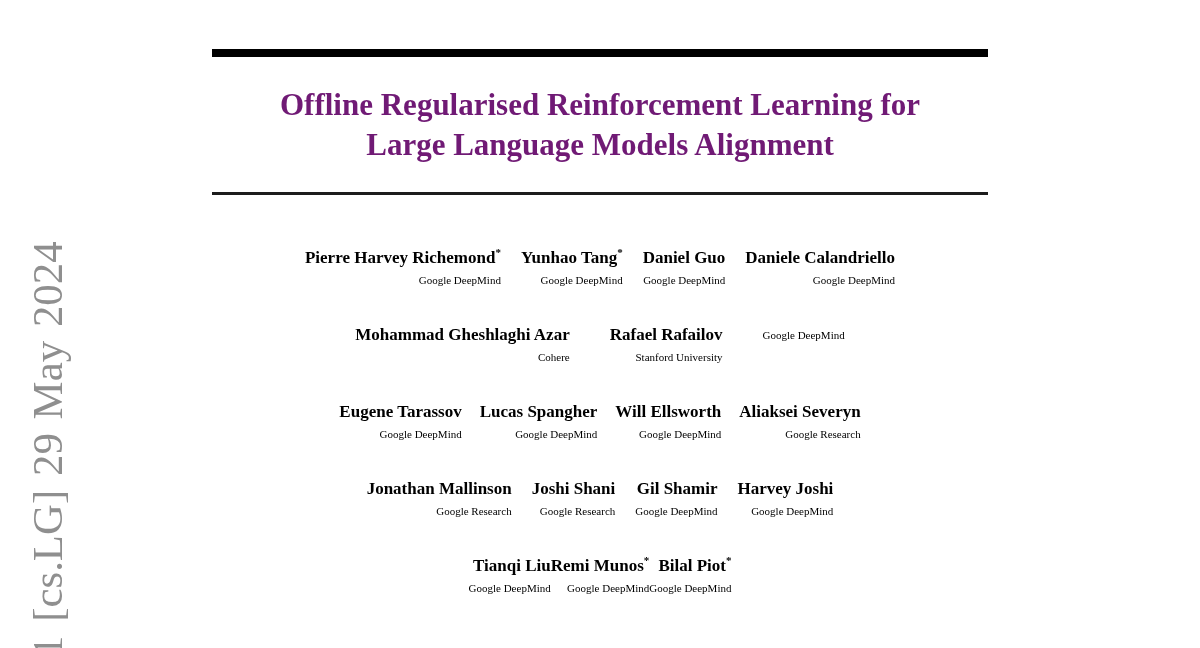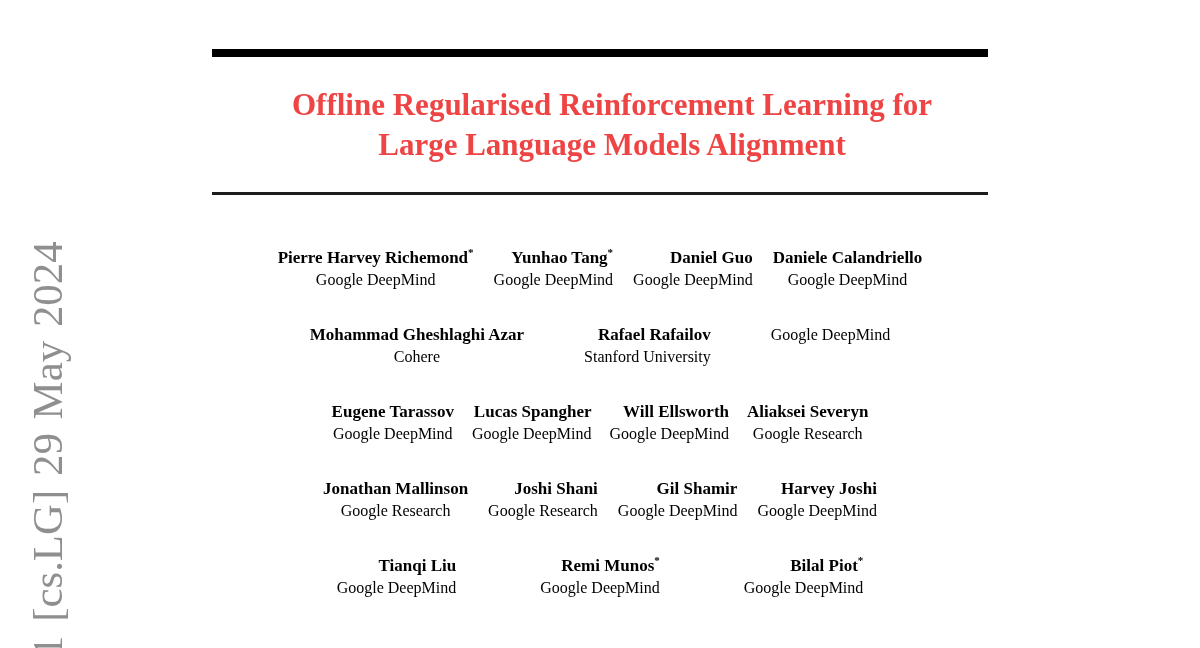--- a/index.html
+++ b/index.html
@@ -52,65 +52,66 @@
     top: 192px;
     left: 0;
     width: 776px;
     height: 3px;
     background: #1c1c1c;
   }
 
   .paper-title {
     position: absolute;
     top: 85px;
-    left: 12px;
+    left: 0;
     width: 776px;
     margin: 0;
     text-align: center;
     font-size: 31px;
     line-height: 40px;
     font-weight: bold;
-    color: #ef4444;
+    color: #701a75;
   }
 
   .authors {
     position: absolute;
     top: 247px;
     left: -12px;
     width: 800px;
   }
   .author-row {
     display: flex;
     justify-content: center;
     align-items: flex-start;
     margin-bottom: 33px;
   }
   .author-row.r0 { column-gap: 20px; }
-  .author-row.r1 { column-gap: 60px; }
+  .author-row.r1 { column-gap: 40px; }
   .author-row.r2 { column-gap: 18px; }
   .author-row.r3 { column-gap: 20px; }
-  .author-row.r4 { column-gap: 84px; }
+  .author-row.r4 { }
 
   .author {
     text-align: center;
     white-space: nowrap;
   }
   .author-name {
     font-weight: bold;
     font-size: 17px;
     line-height: 22px;
     text-align: right;
   }
   .author-name sup {
     font-size: 11px;
     line-height: 0;
   }
   .author-affil {
-    font-size: 16px;
+    font-size: 11px;
     line-height: 22px;
+    text-align: right;
   }
 </style>
 </head>
 <body>
 
 <div class="viewport">
 
   <div class="arxiv-stamp">1 [cs.LG] 29 May 2024</div>
 
   <div class="content">

